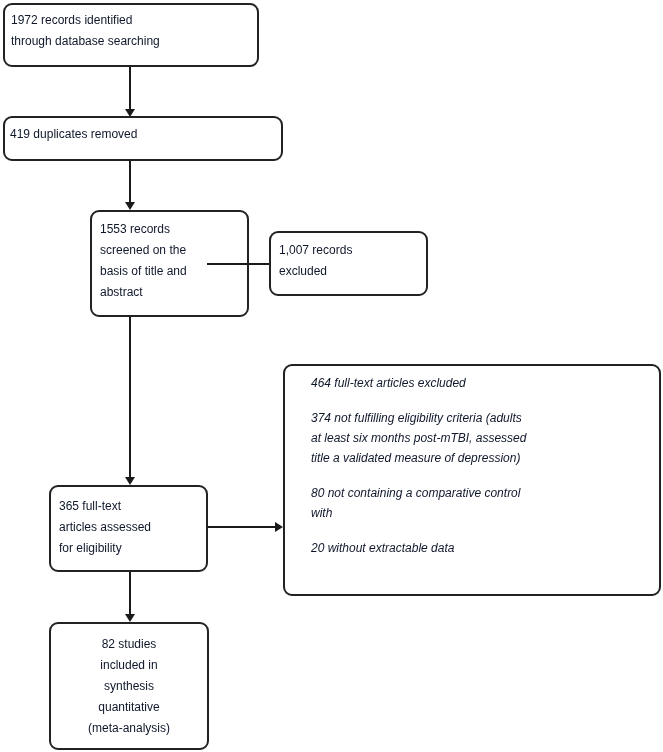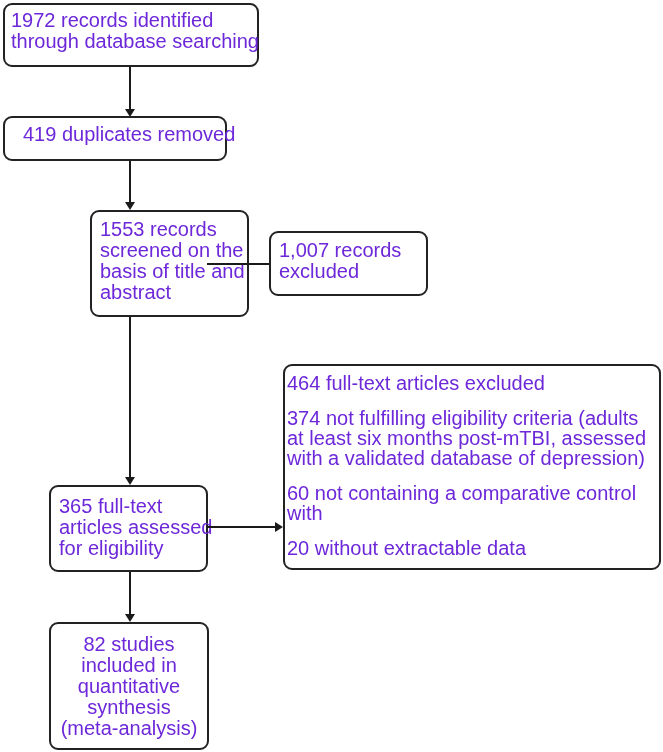--- a/index.html
+++ b/index.html
@@ -15,33 +15,33 @@
     font-family: "Liberation Sans", sans-serif;
     color: #111111;
     overflow: hidden;
   }
   .box {
     position: absolute;
     box-sizing: border-box;
     background: #ffffff;
     border: 2px solid #222222;
     border-radius: 9px;
-    font-size: 20px;
+    font-size: 12px;
     line-height: 21px;
-    color: #6d28d9;
+    color: #0f172a;
   }
   .box .ln {
     white-space: nowrap;
   }
   
   #box-identified   { left: 3px;   top: 3px;   width: 256px; height: 64px;  padding: 5px 6px; }
-  #box-duplicates   { left: 3px;   top: 116px; width: 224px; height: 45px;  padding: 6px 18px; }
+  #box-duplicates   { left: 3px;   top: 116px; width: 280px; height: 45px;  padding: 6px 5px; }
   #box-screened     { left: 49px;  top: 210px; width: 159px; height: 107px; padding: 7px 8px; margin-left: 41px; }
   #box-excluded-rec { left: 269px; top: 231px; width: 159px; height: 65px;  padding: 7px 8px; }
-  #box-ft-excluded  { left: 283px; top: 364px; width: 378px; height: 206px; padding: 7px 2px; line-height: 20px; }
+  #box-ft-excluded  { left: 283px; top: 364px; width: 378px; height: 232px; padding: 7px 26px; line-height: 20px; font-style: italic; }
   #box-ft-assessed  { left: 49px;  top: 485px; width: 159px; height: 87px;  padding: 9px 8px; }
   #box-included     { left: 49px;  top: 622px; width: 160px; height: 128px; padding: 10px 8px; text-align: center; }
 
   #box-ft-excluded .para { margin: 0; }
   #box-ft-excluded .para + .para { margin-top: 15px; }
 
   
   .vline {
     position: absolute;
     width: 2px;
@@ -122,24 +122,24 @@
   <div class="vline" id="arr3-line"></div>
   <div class="head-down" id="arr3-head"></div>
 
   <div class="box" id="box-ft-excluded">
     <div class="para">
       <div class="ln">464 full-text articles excluded</div>
     </div>
     <div class="para">
       <div class="ln">374 not fulfilling eligibility criteria (adults</div>
       <div class="ln">at least six months post-mTBI, assessed</div>
-      <div class="ln">with a validated database of depression)</div>
+      <div class="ln">title a validated measure of depression)</div>
     </div>
     <div class="para">
-      <div class="ln">60 not containing a comparative control</div>
+      <div class="ln">80 not containing a comparative control</div>
       <div class="ln">with</div>
     </div>
     <div class="para">
       <div class="ln">20 without extractable data</div>
     </div>
   </div>
 
   <div class="box" id="box-ft-assessed">
     <div class="ln">365 full-text</div>
     <div class="ln">articles assessed</div>
@@ -148,18 +148,18 @@
 
   <div class="hline" id="arr6-line"></div>
   <div class="head-right" id="arr6-head"></div>
 
   <div class="vline" id="arr4-line"></div>
   <div class="head-down" id="arr4-head"></div>
 
   <div class="box" id="box-included">
     <div class="ln">82 studies</div>
     <div class="ln">included in</div>
+    <div class="ln">synthesis</div>
     <div class="ln">quantitative</div>
-    <div class="ln">synthesis</div>
     <div class="ln">(meta-analysis)</div>
   </div>
 
 </div>
 
 </body></html>

